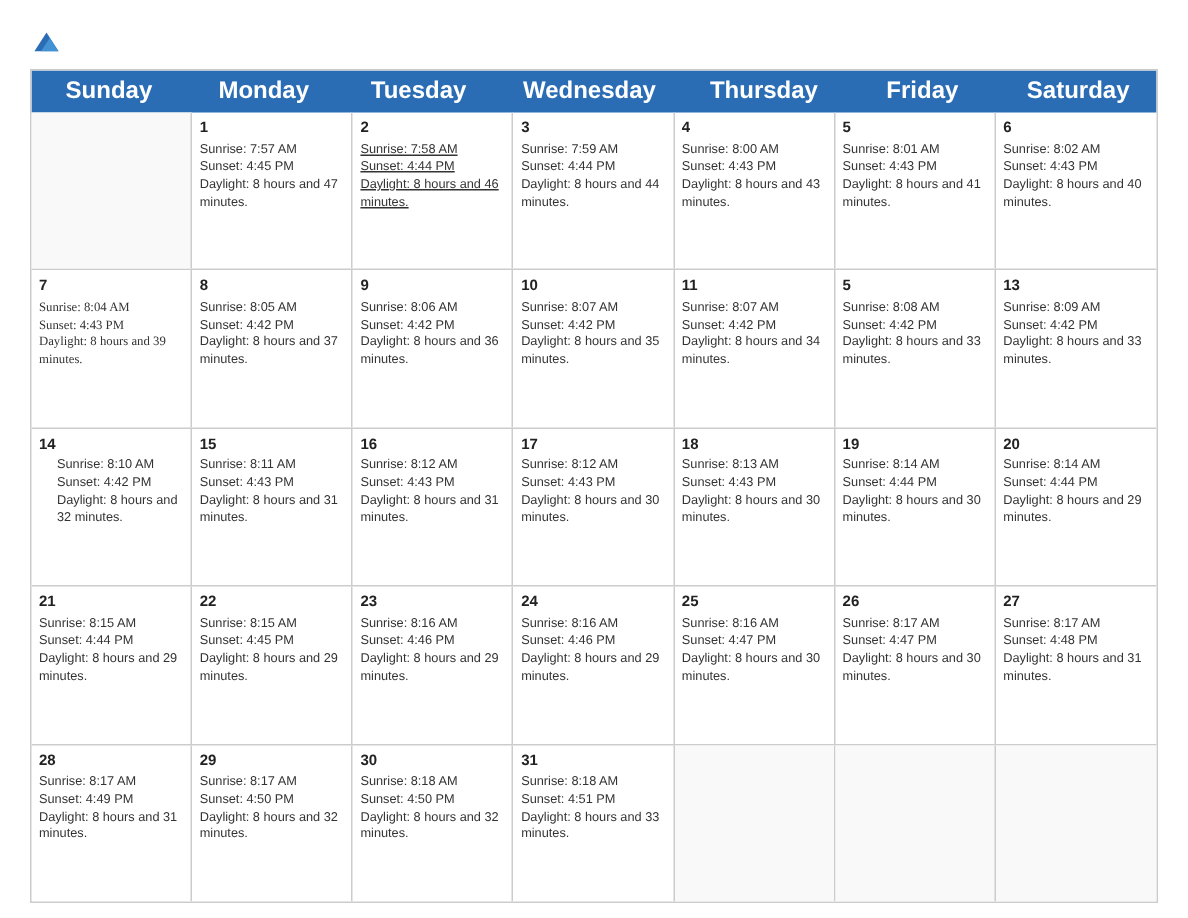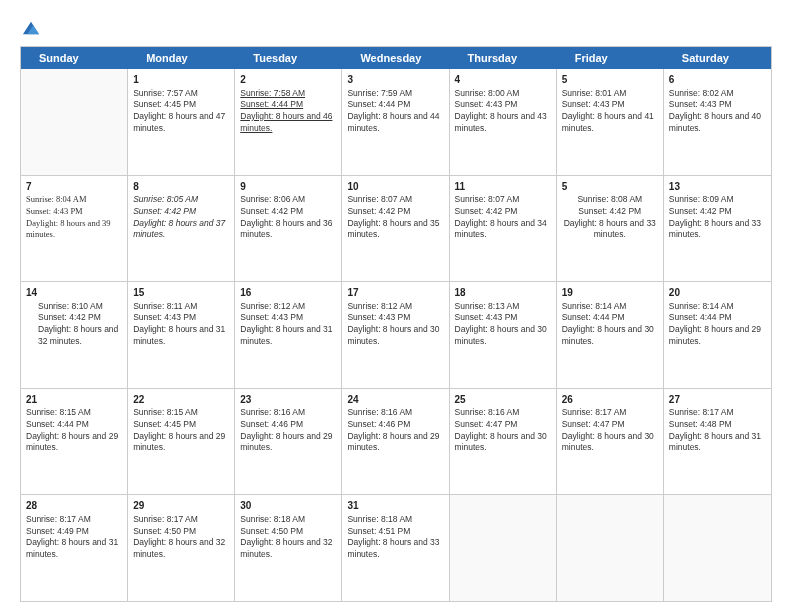--- a/index.html
+++ b/index.html
@@ -65,24 +65,24 @@
       display: flex;
       flex-direction: column;
     }
     .cal-header {
       display: grid;
       grid-template-columns: repeat(7, 1fr);
       background: #2a6db5;
     }
     .cal-header-cell {
       color: #fff;
-      font-size: 11px;
+      font-size: 16px;
       font-weight: bold;
       padding: 5px 18px;
-      text-align: left;
+      text-align: center;
     }
     .cal-body {
       flex: 1;
       display: flex;
       flex-direction: column;
     }
     .cal-row {
       display: grid;
       grid-template-columns: repeat(7, 1fr);
       flex: 1;
@@ -200,21 +200,21 @@
           </div>
           <div class="cal-row">
             <div class="cal-cell">
               <span class="day-number">7</span>
               <div class="info" style="white-space: pre-line; font-family: Liberation Serif, serif;">Sunrise: 8:04 AM
 Sunset: 4:43 PM
 Daylight: 8 hours and 39 minutes.</div>
             </div>
             <div class="cal-cell">
               <span class="day-number">8</span>
-              <div class="info" style="white-space: pre-line; font-style: italic;">Sunrise: 8:05 AM
+              <div class="info" style="white-space: pre-line;">Sunrise: 8:05 AM
 Sunset: 4:42 PM
 Daylight: 8 hours and 37 minutes.</div>
             </div>
             <div class="cal-cell">
               <span class="day-number">9</span>
               <div class="info" style="white-space: pre-line;">Sunrise: 8:06 AM
 Sunset: 4:42 PM
 Daylight: 8 hours and 36 minutes.</div>
             </div>
             <div class="cal-cell">
@@ -224,21 +224,21 @@
 Daylight: 8 hours and 35 minutes.</div>
             </div>
             <div class="cal-cell">
               <span class="day-number">11</span>
               <div class="info" style="white-space: pre-line;">Sunrise: 8:07 AM
 Sunset: 4:42 PM
 Daylight: 8 hours and 34 minutes.</div>
             </div>
             <div class="cal-cell">
               <span class="day-number">5</span>
-              <div class="info" style="white-space: pre-line; text-align: center;">Sunrise: 8:08 AM
+              <div class="info" style="white-space: pre-line;">Sunrise: 8:08 AM
 Sunset: 4:42 PM
 Daylight: 8 hours and 33 minutes.</div>
             </div>
             <div class="cal-cell">
               <span class="day-number">13</span>
               <div class="info" style="white-space: pre-line;">Sunrise: 8:09 AM
 Sunset: 4:42 PM
 Daylight: 8 hours and 33 minutes.</div>
             </div>
           </div>

